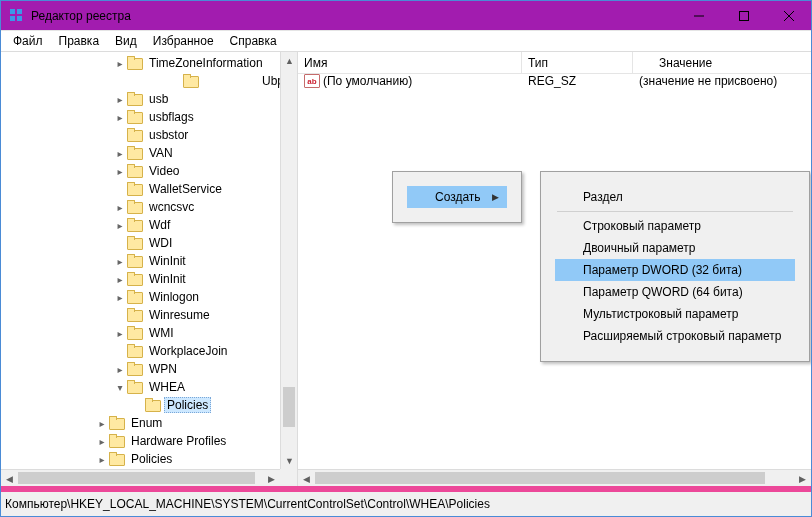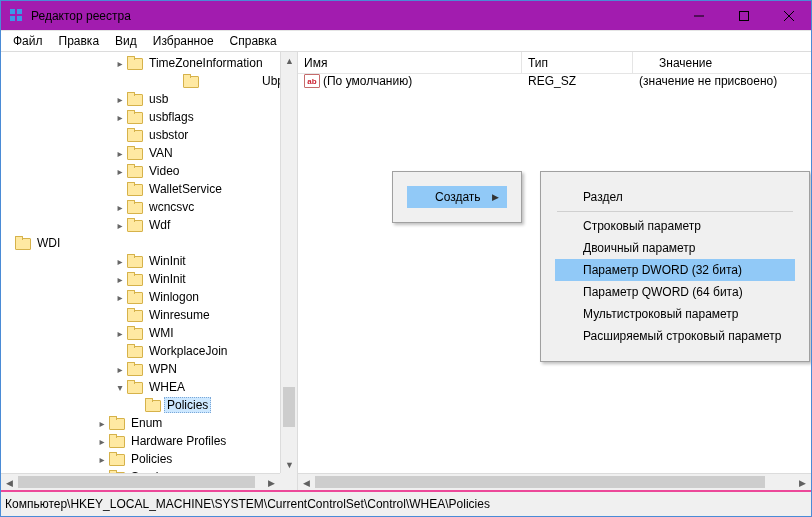--- a/index.html
+++ b/index.html
@@ -102,21 +102,21 @@
   .cell.name { width:224px; display:flex; align-items:center; }
   .cell.type { width:111px; }
   .cell.value { flex:1; }
   .val-icon { width:16px; height:14px; margin-right:3px; background:#fff; border:1px solid #c56b6b; display:flex; align-items:center; justify-content:center; font-size:8px; color:#c23; font-weight:bold; border-radius:1px;}
 
   .list-panel .scrollbar-h { right:0; }
 
   
   .statusbar {
     height: 22px;
-    border-top:2px solid #ec4899;
+    border-top:6px solid #ec4899;
     display:flex;
     align-items:center;
     padding:12px 4px;
     font-size:12px;
     background:#f0f0f0;
   }
 
   
   .ctx-menu {
     position:absolute;
@@ -232,21 +232,21 @@
           <div class="tree-node" style="padding-left: 112px;">
             <span class="twisty">▸</span>
             <span class="folder-icon"></span>
             <span class="node-label">wcncsvc</span>
           </div>
           <div class="tree-node" style="padding-left: 112px;">
             <span class="twisty">▸</span>
             <span class="folder-icon"></span>
             <span class="node-label">Wdf</span>
           </div>
-          <div class="tree-node" style="">
+          <div class="tree-node" style="padding-left: 112px;">
             <span class="twisty blank">▸</span>
             <span class="folder-icon"></span>
             <span class="node-label">WDI</span>
           </div>
           <div class="tree-node" style="padding-left: 112px;">
             <span class="twisty">▸</span>
             <span class="folder-icon"></span>
             <span class="node-label">WinInit</span>
           </div>
           <div class="tree-node" style="padding-left: 112px;">

